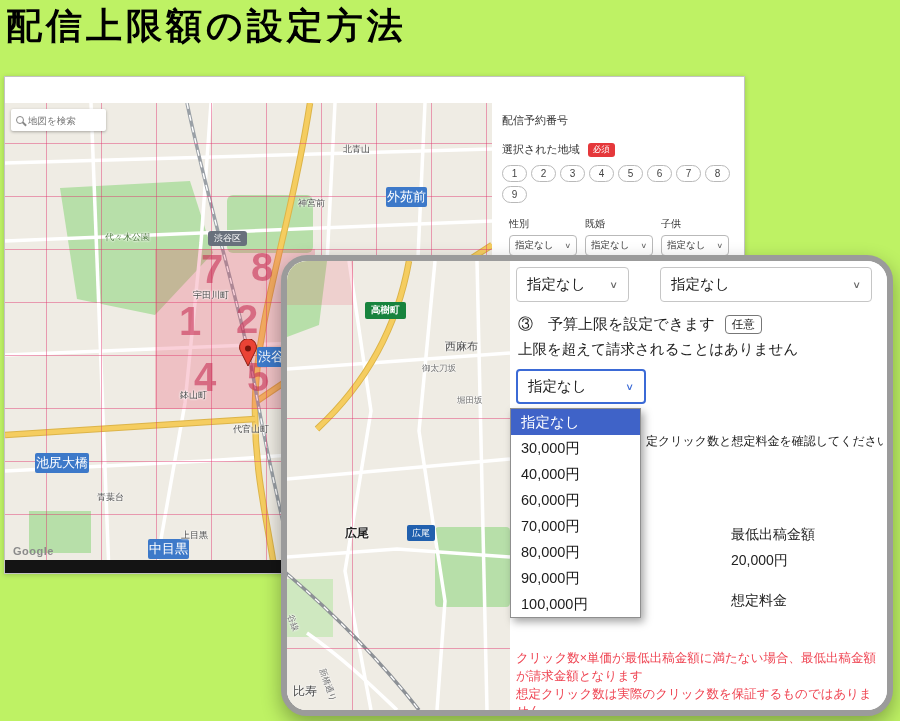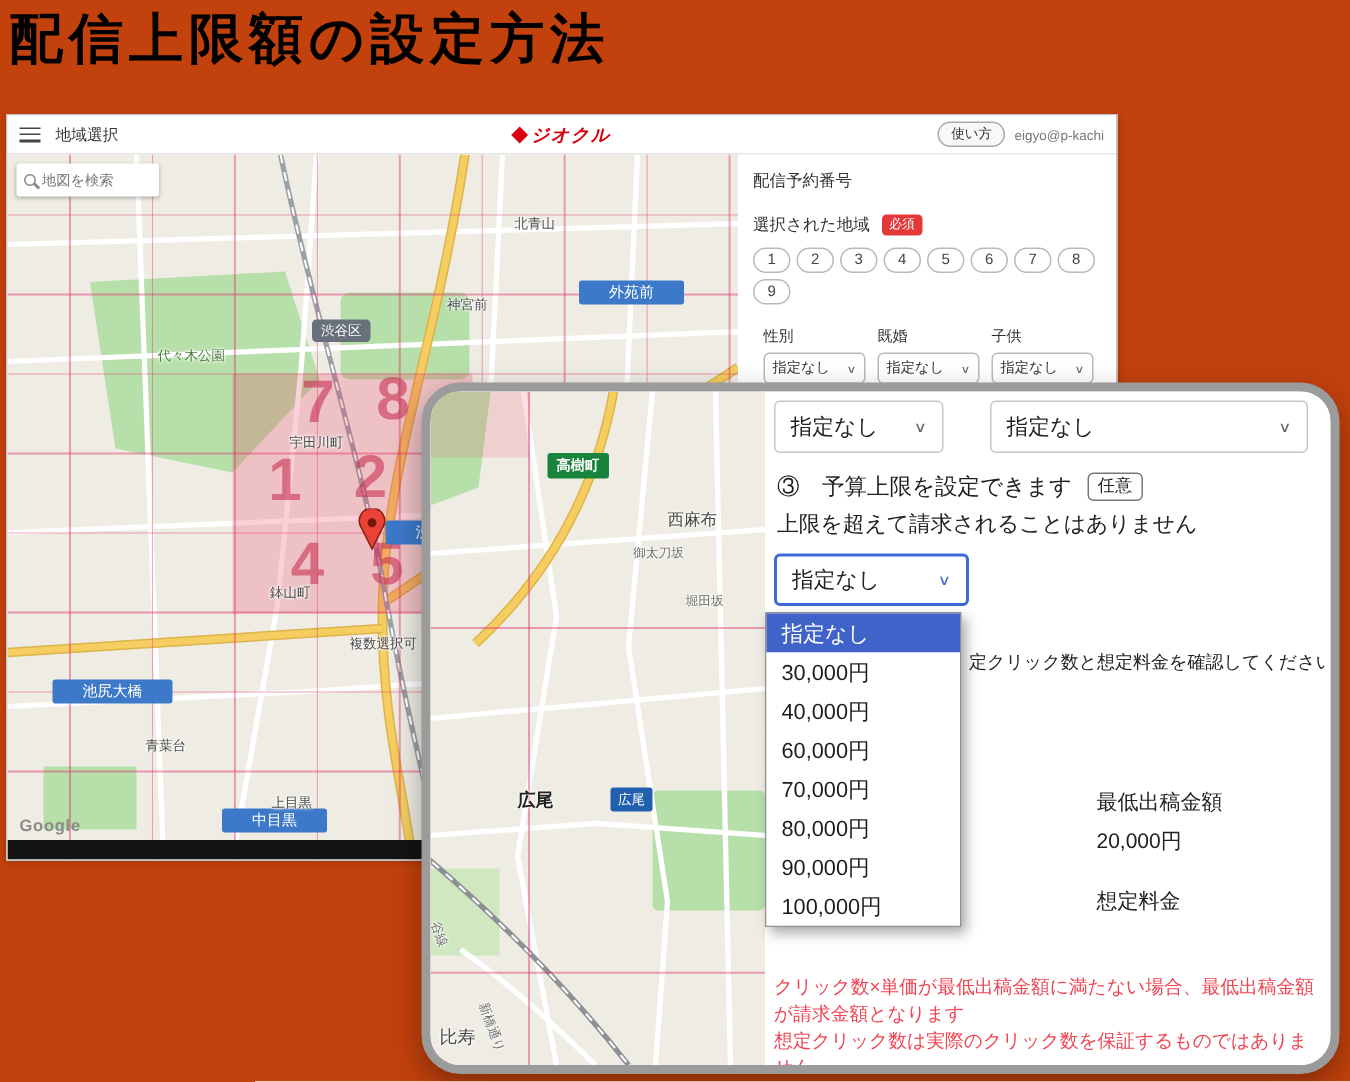--- a/index.html
+++ b/index.html
@@ -1,17 +1,17 @@
 <!DOCTYPE html>
 <html><head>
 <meta charset="utf-8">
 <style>
   * { box-sizing: border-box; margin: 0; padding: 0; }
   body { background:#fff; font-family:"Liberation Sans", sans-serif; }
-  .stage { position:relative; width:900px; height:721px; background:#c2410c; overflow:hidden; }
+  .stage { position:relative; width:900px; height:721px; background:#bef264; overflow:hidden; }
 
   
   .page-title { position:absolute; left:6px; top:2px; font-size:36px; font-weight:bold;
     letter-spacing:4px; color:#000; }
 
   
   .shot { position:absolute; left:4px; top:76px; width:741px; height:498px; background:#fff;
     border:1px solid #c3c3c3; box-shadow:0 1px 5px rgba(0,0,0,.18); }
   .topbar { position:absolute; left:0; top:0; right:0; height:26px; background:#fff;
     border-bottom:1px solid #e4e4e4; display:flex; align-items:center; padding:0 8px; }
@@ -35,21 +35,21 @@
       repeating-linear-gradient(to right, rgba(224,51,110,.45) 0 1px, transparent 1px 55px),
       repeating-linear-gradient(to bottom, rgba(224,51,110,.45) 0 1px, transparent 1px 53px);
     background-position: 41px 0, 0 40px; }
   .tint1 { position:absolute; left:150px; top:146px; width:160px; height:160px;
     background:rgba(235,60,95,.24); z-index:3; pointer-events:none; }
   .bignum { position:absolute; transform:translate(-50%,-50%); font-size:40px; font-weight:bold;
     color:rgba(198,44,82,.58); z-index:4; pointer-events:none; }
   .maplabel { position:absolute; font-size:9px; color:#4b4b4b; white-space:nowrap; z-index:4;
     text-shadow:0 0 2px #fff, 0 0 2px #fff, 0 0 3px #fff; }
   .green-label { color:#4e7c3f; }
-  .station { background:#3d79c9; color:#fff; font-size:10px; padding:1px 20px; border-radius:2px; text-shadow:none; }
+  .station { background:#3d79c9; color:#fff; font-size:13px; padding:1px 1px; border-radius:2px; text-shadow:none; }
   .ward { background:#68707c; color:#fff; font-size:9px; padding:1px 6px; border-radius:3px; text-shadow:none; }
   .searchbox { position:absolute; left:6px; top:6px; width:95px; height:22px; background:#fff;
     border-radius:2px; box-shadow:0 1px 3px rgba(0,0,0,.3); display:flex; align-items:center;
     padding:0 5px; gap:4px; z-index:6; }
   .searchbox input { border:0; outline:0; width:64px; font-size:9.5px; color:#444; font-family:inherit; }
   .mag { position:relative; width:8px; height:8px; border:1.5px solid #888; border-radius:50%; flex:0 0 auto; }
   .mag::after { content:""; position:absolute; width:5px; height:1.5px; background:#888;
     transform:rotate(45deg); right:-4px; bottom:-1px; }
   .blackbar { position:absolute; left:0; right:0; bottom:0; height:13px; background:#141414; z-index:5; }
   .watermark { position:absolute; left:8px; bottom:16px; font-size:11px; font-weight:bold;
@@ -113,36 +113,20 @@
 </style>
 </head>
 <body>
 
 <div class="stage">
 
   <div class="page-title">配信上限額の設定方法</div>
 
   <div class="shot">
 
-    <div class="topbar">
-      <span class="hamburger">
-          <i></i>
-          <i></i>
-          <i></i>
-        </span>
-      <span class="topbar-region">地域選択</span>
-      <span class="logo">
-        <span class="logo-diamond"></span>
-        <span class="logo-text">ジオクル</span>
-      </span>
-      <span class="topbar-right">
-        <span class="help-pill">使い方</span>
-        <span class="account">eigyo@p-kachi</span>
-      </span>
-    </div>
 
     <div class="map1">
       <svg class="map-svg" viewBox="0 0 487 470">
         <rect width="487" height="470" fill="#efece4"></rect>
         <path d="M55,85 L185,78 L208,150 L150,212 L72,196 Z" fill="#b7dfa9"></path>
         <rect x="222" y="92" width="86" height="58" rx="6" fill="#b7dfa9"></rect>
         <path d="M396,228 L468,222 L478,312 L408,322 Z" fill="#cfe8c0"></path>
         <rect x="24" y="408" width="62" height="42" fill="#b7dfa9"></rect>
         <rect x="420" y="408" width="67" height="50" fill="#cfe8c0"></rect>
         <g stroke="#ffffff" stroke-width="3.5" fill="none">
@@ -173,25 +157,25 @@
       <span class="bignum" style="left:257px;top:164px">8</span>
       <span class="bignum" style="left:185px;top:218px">1</span>
       <span class="bignum" style="left:242px;top:216px">2</span>
       <span class="bignum" style="left:200px;top:274px">4</span>
       <span class="bignum" style="left:253px;top:274px">5</span>
 
       <span class="maplabel green-label" style="left:100px;top:128px">代々木公園</span>
       <span class="maplabel" style="left:338px;top:40px">北青山</span>
       <span class="maplabel" style="left:293px;top:94px">神宮前</span>
       <span class="maplabel station" style="left:381px;top:84px">外苑前</span>
-      <span class="maplabel ward" style="left:203px;top:110px">渋谷区</span>
+      <span class="maplabel ward" style="left:203px;top:128px">渋谷区</span>
       <span class="maplabel" style="left:188px;top:186px">宇田川町</span>
       <span class="maplabel station" style="left:252px;top:244px">渋谷</span>
       <span class="maplabel" style="left:175px;top:286px">鉢山町</span>
-      <span class="maplabel" style="left:228px;top:320px">複数選択可</span>
+      <span class="maplabel" style="left:228px;top:320px">代官山町</span>
       <span class="maplabel" style="left:293px;top:356px">恵比寿</span>
       <span class="maplabel" style="left:378px;top:368px">広尾</span>
       <span class="maplabel station" style="left:30px;top:350px">池尻大橋</span>
       <span class="maplabel station" style="left:143px;top:436px">中目黒</span>
       <span class="maplabel" style="left:176px;top:426px">上目黒</span>
       <span class="maplabel" style="left:92px;top:388px">青葉台</span>
 
       <svg class="pin" width="20" height="28" viewBox="0 0 20 28">
         <path d="M10,27 L3,13 A8.5,8.5 0 1 1 17,13 Z" fill="#ea4335" stroke="#8a1d12" stroke-width="1"></path>
         <circle cx="10" cy="9.5" r="3" fill="#7a150c"></circle>

